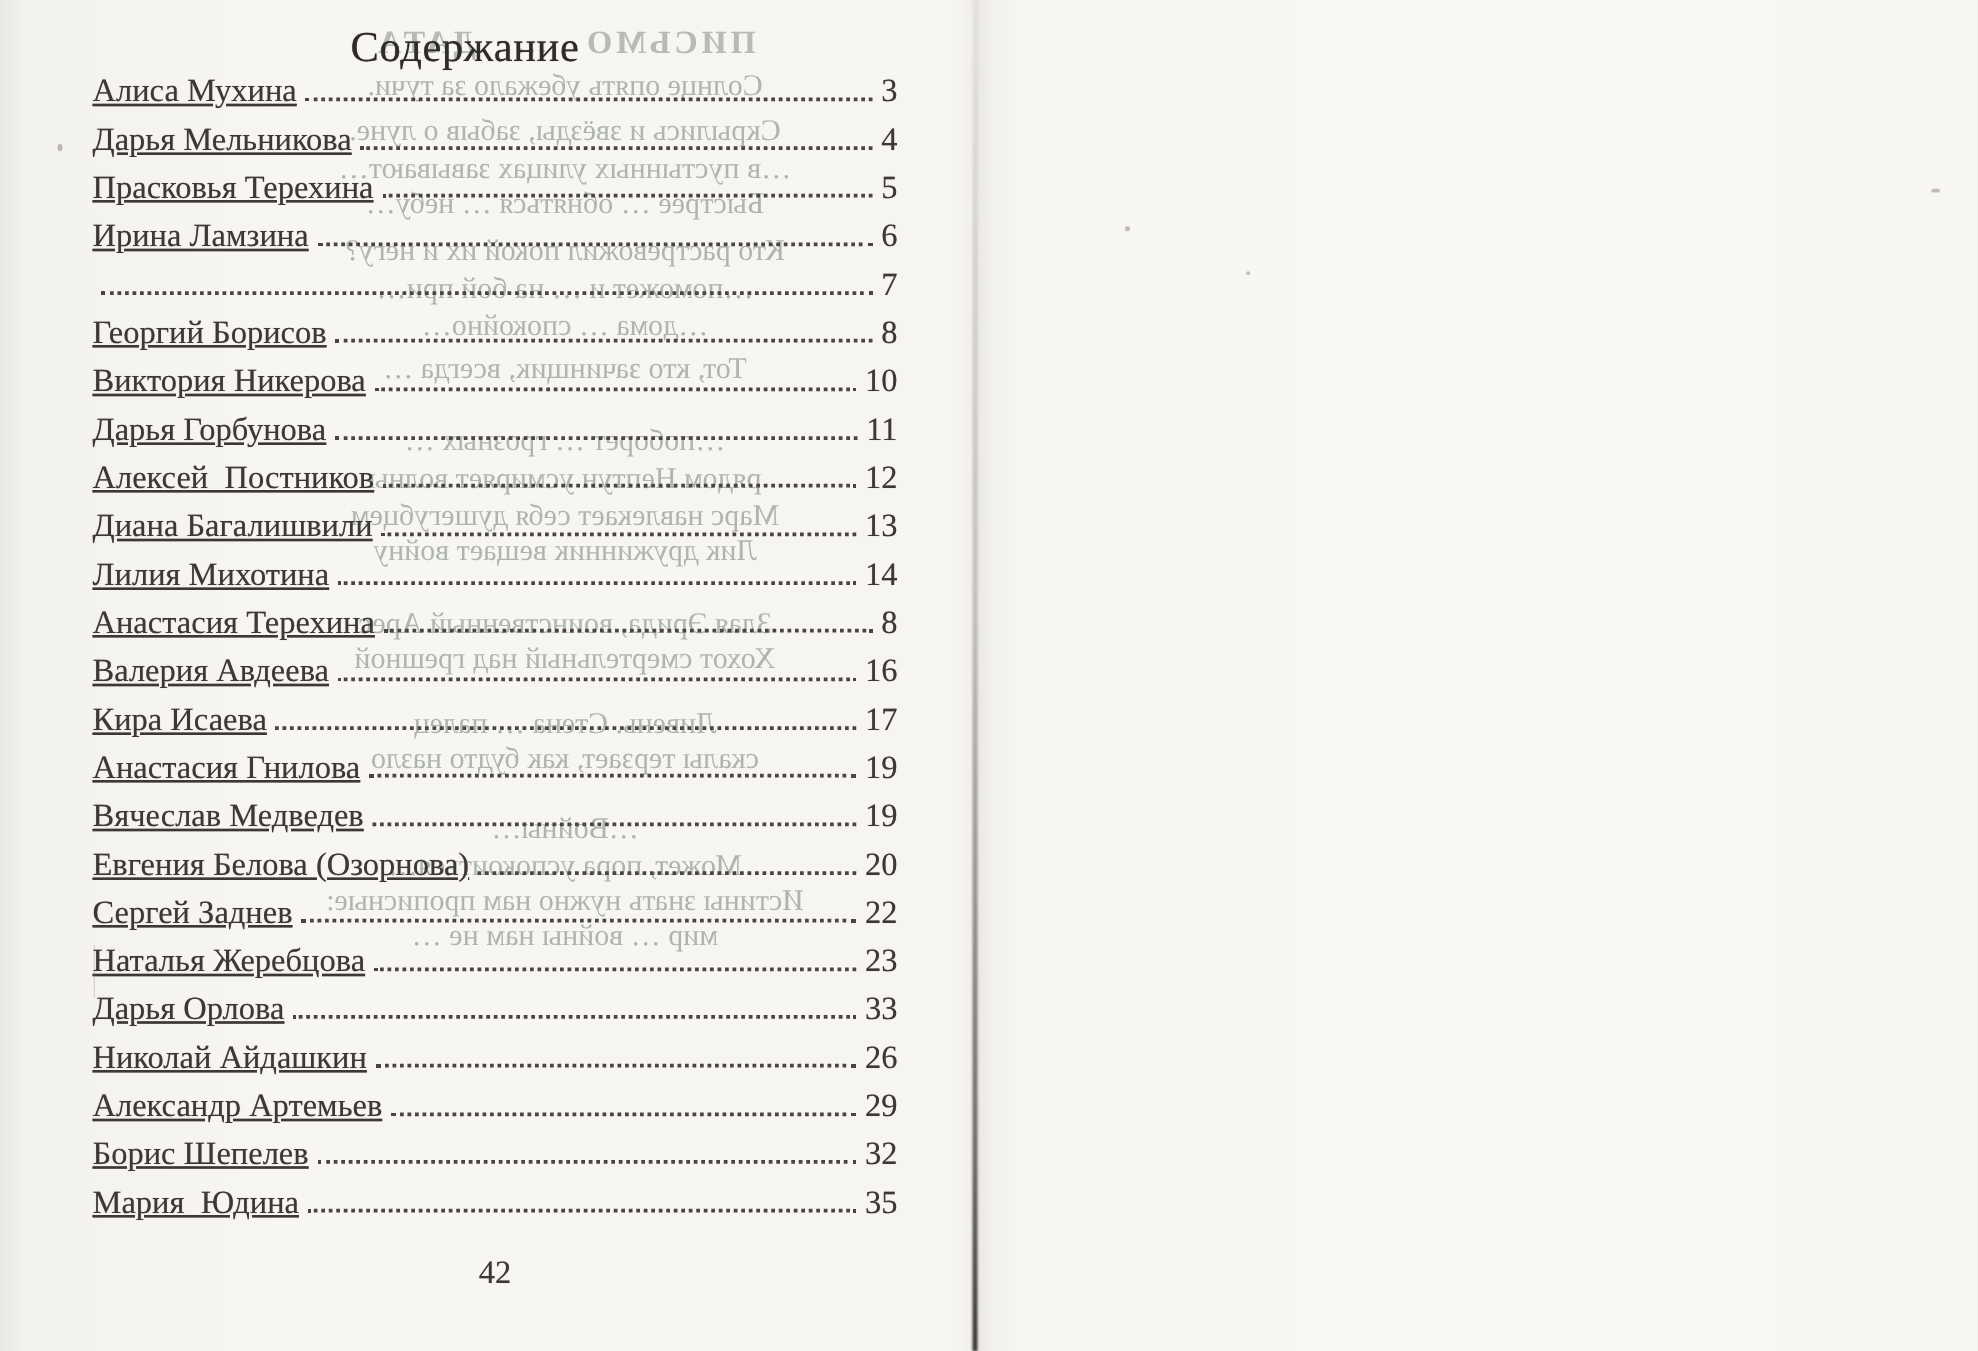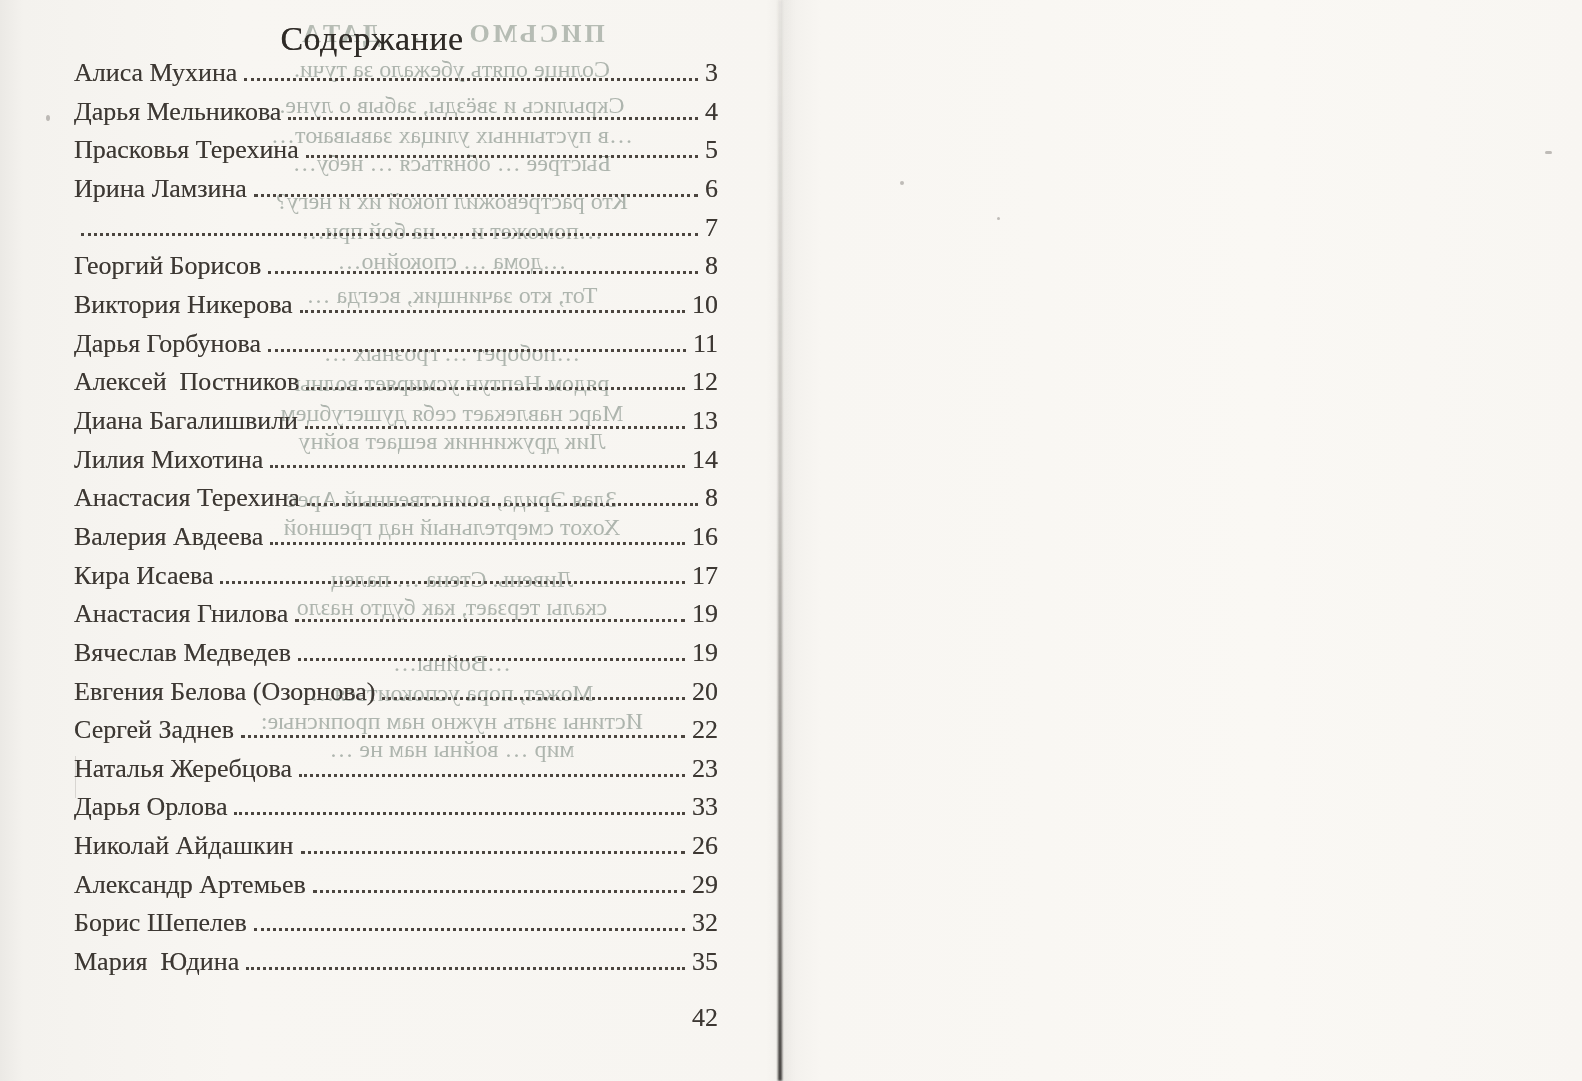--- a/index.html
+++ b/index.html
@@ -24,25 +24,25 @@
     filter:blur(1px);}
   
   .toc-title{position:absolute; left:40px; top:20px; width:664px; margin:0;
     text-align:center; font-size:34px; font-weight:normal; color:#2f2b27; letter-spacing:.5px;
     text-shadow:0 0 .6px rgba(47,43,39,.7);}
   .toc-list{position:absolute;}
   .toc-list.lft{left:74px; top:54px; width:644px;}
   .toc-row{display:flex; align-items:baseline; font-size:26px; color:#3d3833;
     text-shadow:0 0 .6px rgba(61,56,51,.55);}
   .toc-list.lft .toc-row{height:38.66px; line-height:38.66px;}
-  .toc-name{white-space:pre;}
+  .toc-name{white-space:pre;text-decoration:underline;}
   .toc-dots{flex:1; height:0; align-self:baseline; margin:0 5px 2px 7px;
     border-bottom:3px dotted #4b453f; min-width:16px;}
   .toc-page{text-align:right; margin-left:2px;}
-  .folio{position:absolute; font-size:26px; color:#3d3833; text-align:right;
+  .folio{position:absolute; font-size:26px; color:#3d3833; text-align:center;
     text-shadow:0 0 .6px rgba(61,56,51,.5);}
   .folio.lft{left:74px; top:1003px; width:644px;}
   
   .bleed{position:absolute; transform:scaleX(-1); pointer-events:none;}
   .bleed.poem{left:115px; top:0; width:674px; height:1081px;}
   .bleed-line{position:absolute; width:100%; text-align:center; font-size:24px;
     line-height:1.1; color:#aeb5ae; filter:blur(.6px); white-space:pre;}
   .bleed-line.caps{font-weight:bold; letter-spacing:3px; font-size:26px; color:#b6bcb4;}
   
   .speck{position:absolute; background:rgba(120,116,110,.45); border-radius:50%;}

